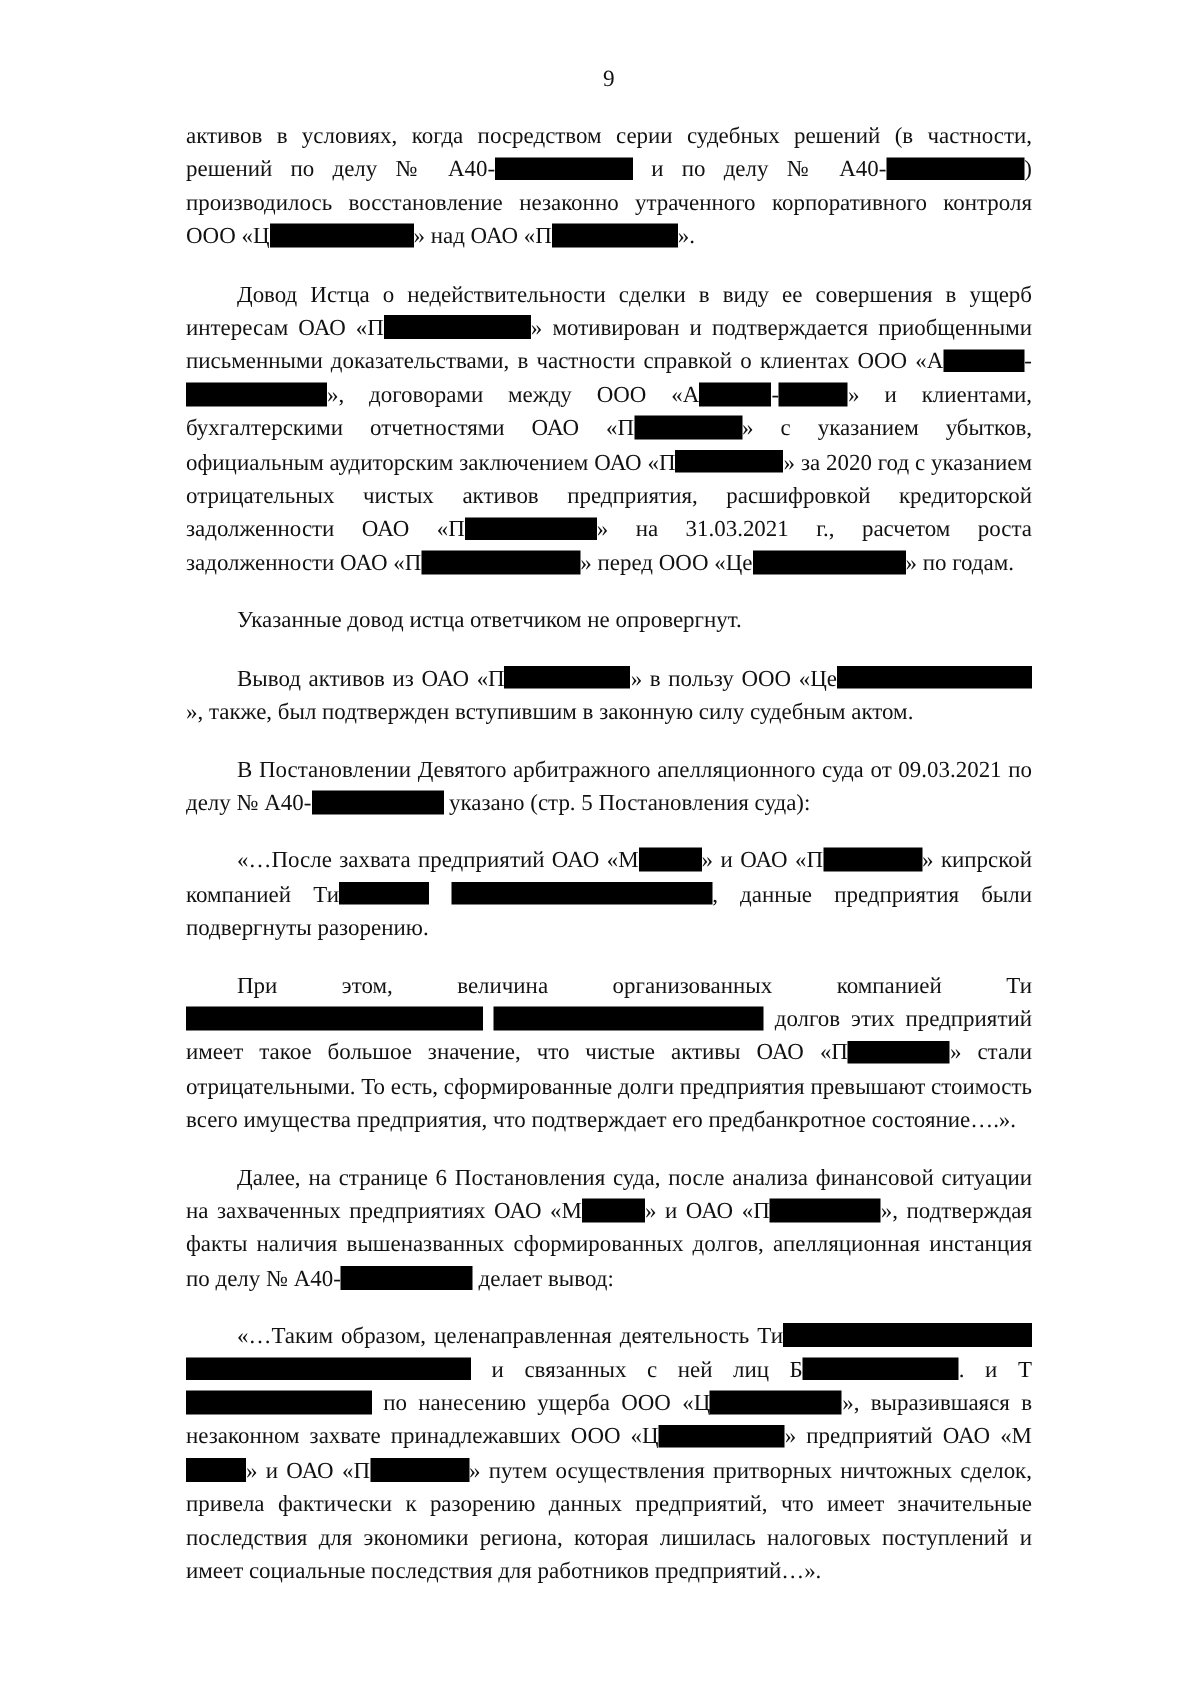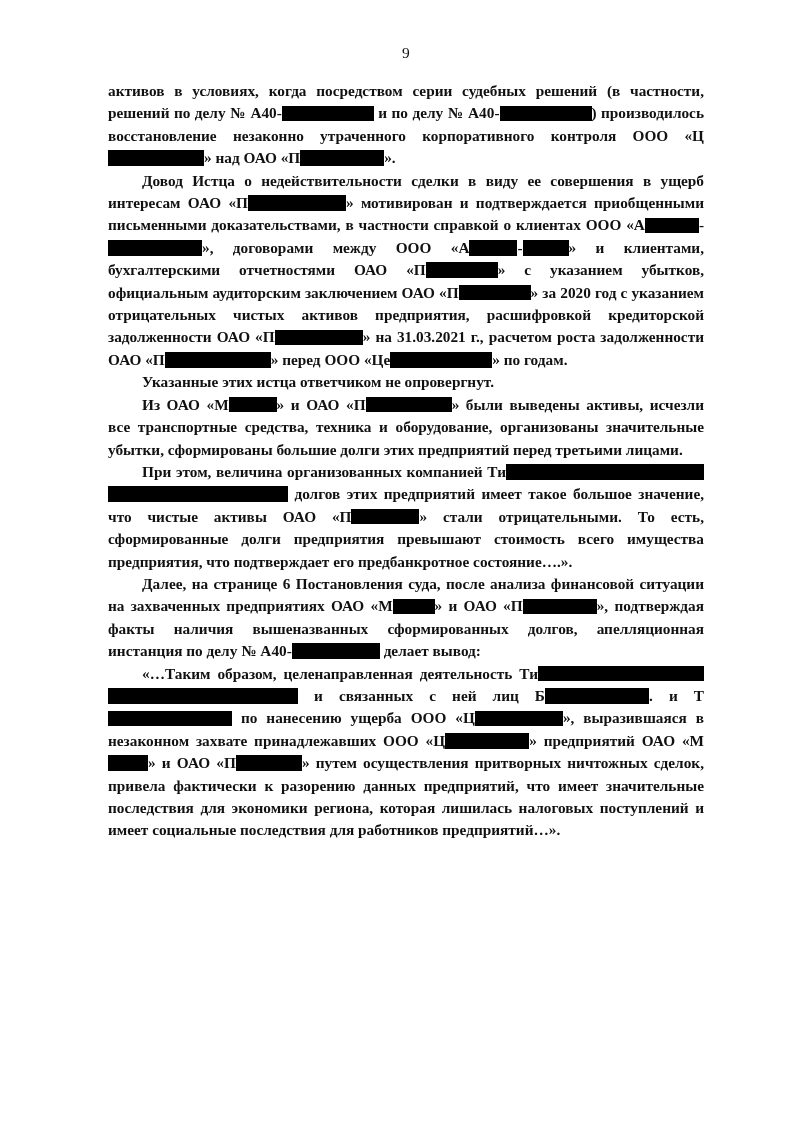--- a/index.html
+++ b/index.html
@@ -27,23 +27,22 @@
     margin: 0 0 18px 0;
     letter-spacing: 0.2px;
   }
   .body-text {
     font-size: 15.3px;
     line-height: 1.465;
     text-align: justify;
     text-justify: inter-word;
   }
   .body-text p {
-    margin: 0;
+    margin: 16px;
     text-indent: 0;
-    font-weight: bold;
   }
   .body-text p.ind {
     text-indent: 34px;
   }
   
   .rd {
     display: inline-block;
     background: #000000;
     vertical-align: -0.18em;
     height: 1.02em;
@@ -53,20 +52,22 @@
 </head>
 <body>
 
 <div class="page">
 
   <div class="page-number">9</div>
 
   <div class="body-text">
       <p class="">активов в условиях, когда посредством серии судебных решений (в частности, решений по делу № А40-<span class="rd" style="width: 92px;"></span> и по делу № А40-<span class="rd" style="width: 92px;"></span>) производилось восстановление незаконно утраченного корпоративного контроля ООО «Ц<span class="rd" style="width: 96px;"></span>» над ОАО «П<span class="rd" style="width: 84px;"></span>».</p>
       <p class="ind">Довод Истца о недействительности сделки в виду ее совершения в ущерб интересам ОАО «П<span class="rd" style="width: 98px;"></span>» мотивирован и подтверждается приобщенными письменными доказательствами, в частности справкой о клиентах ООО «А<span class="rd" style="width: 54px;"></span>-<span class="rd" style="width: 94px;"></span>», договорами между ООО «А<span class="rd" style="width: 48px;"></span>-<span class="rd" style="width: 46px;"></span>» и клиентами, бухгалтерскими отчетностями ОАО «П<span class="rd" style="width: 72px;"></span>» с указанием убытков, официальным аудиторским заключением ОАО «П<span class="rd" style="width: 72px;"></span>» за 2020 год с указанием отрицательных чистых активов предприятия, расшифровкой кредиторской задолженности ОАО «П<span class="rd" style="width: 88px;"></span>» на 31.03.2021 г., расчетом роста задолженности ОАО «П<span class="rd" style="width: 106px;"></span>» перед ООО «Це<span class="rd" style="width: 102px;"></span>» по годам.</p>
-      <p class="ind">Указанные этих истца ответчиком не опровергнут.</p>
-      <p class="ind">Из ОАО «М<span class="rd" style="width: 48px;"></span>» и ОАО «П<span class="rd" style="width: 86px;"></span>» были выведены активы, исчезли все транспортные средства, техника и оборудование, организованы значительные убытки, сформированы большие долги этих предприятий перед третьими лицами.</p>
+      <p class="ind">Указанные довод истца ответчиком не опровергнут.</p>
+      <p class="ind">Вывод активов из ОАО «П<span class="rd" style="width: 84px;"></span>» в пользу ООО «Це<span class="rd" style="width: 130px;"></span>», также, был подтвержден вступившим в законную силу судебным актом.</p>
+      <p class="ind">В Постановлении Девятого арбитражного апелляционного суда от 09.03.2021 по делу № А40-<span class="rd" style="width: 88px;"></span> указано (стр. 5 Постановления суда):</p>
+      <p class="ind">«…После захвата предприятий ОАО «М<span class="rd" style="width: 42px;"></span>» и ОАО «П<span class="rd" style="width: 66px;"></span>» кипрской компанией Ти<span class="rd" style="width: 60px;"></span> <span class="rd" style="width: 174px;"></span>, данные предприятия были подвергнуты разорению.</p>
       <p class="ind">При этом, величина организованных компанией Ти<span class="rd" style="width: 198px;"></span> <span class="rd" style="width: 180px;"></span> долгов этих предприятий имеет такое большое значение, что чистые активы ОАО «П<span class="rd" style="width: 68px;"></span>» стали отрицательными. То есть, сформированные долги предприятия превышают стоимость всего имущества предприятия, что подтверждает его предбанкротное состояние….».</p>
       <p class="ind">Далее, на странице 6 Постановления суда, после анализа финансовой ситуации на захваченных предприятиях ОАО «М<span class="rd" style="width: 42px;"></span>» и ОАО «П<span class="rd" style="width: 74px;"></span>», подтверждая факты наличия вышеназванных сформированных долгов, апелляционная инстанция по делу № А40-<span class="rd" style="width: 88px;"></span> делает вывод:</p>
       <p class="ind">«…Таким образом, целенаправленная деятельность Ти<span class="rd" style="width: 166px;"></span> <span class="rd" style="width: 190px;"></span> и связанных с ней лиц Б<span class="rd" style="width: 104px;"></span>. и Т<span class="rd" style="width: 124px;"></span> по нанесению ущерба ООО «Ц<span class="rd" style="width: 88px;"></span>», выразившаяся в незаконном захвате принадлежавших ООО «Ц<span class="rd" style="width: 84px;"></span>» предприятий ОАО «М<span class="rd" style="width: 40px;"></span>» и ОАО «П<span class="rd" style="width: 66px;"></span>» путем осуществления притворных ничтожных сделок, привела фактически к разорению данных предприятий, что имеет значительные последствия для экономики региона, которая лишилась налоговых поступлений и имеет социальные последствия для работников предприятий…».</p>
     </div>
 
 </div>
 
 </body></html>

